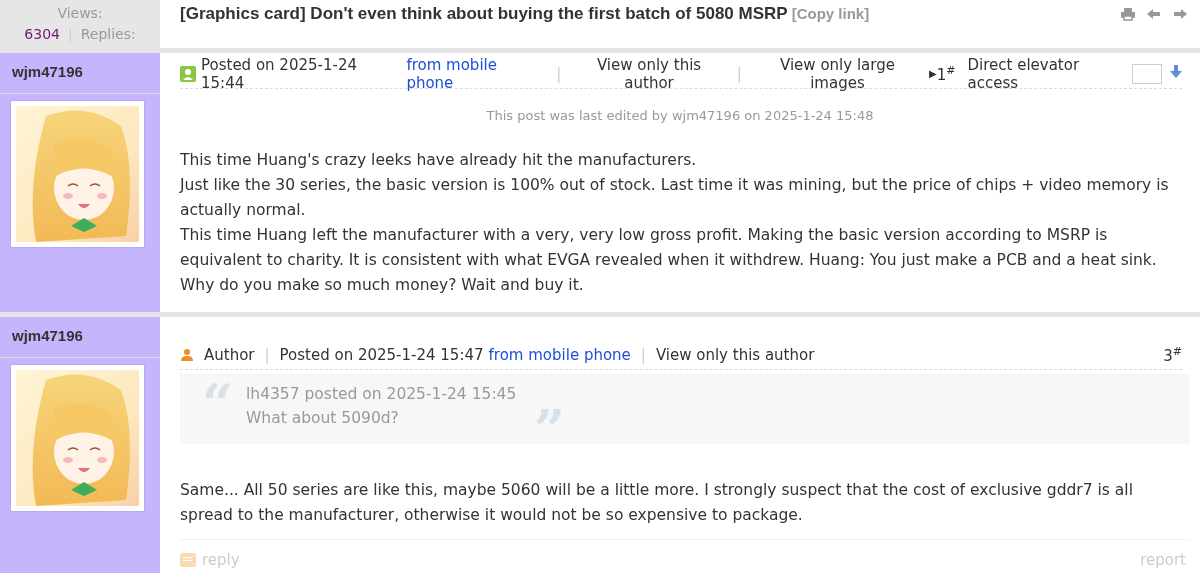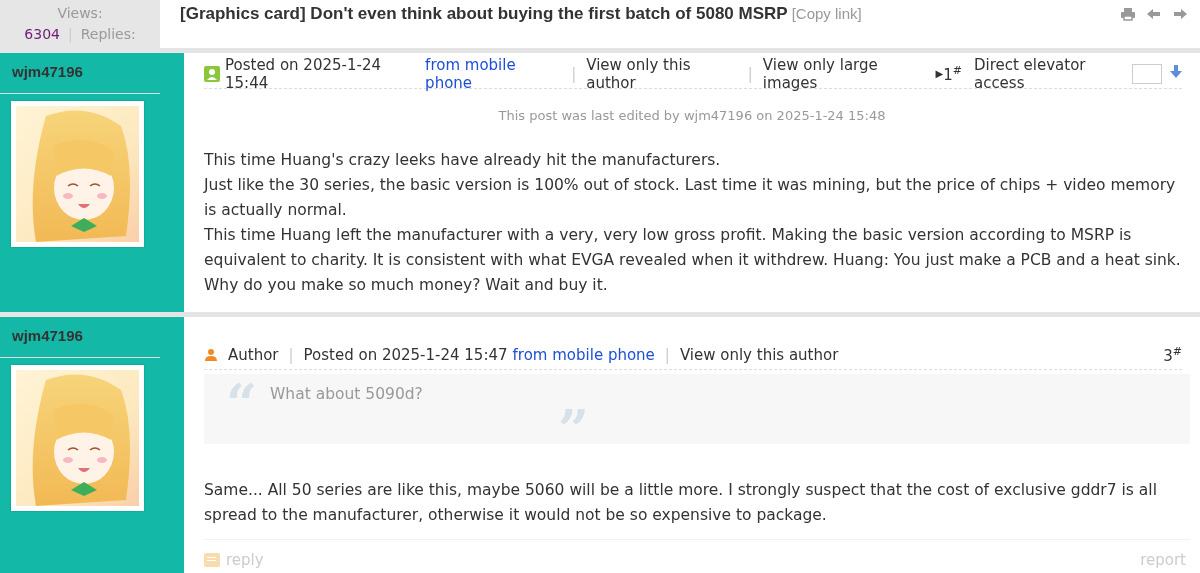--- a/index.html
+++ b/index.html
@@ -5,41 +5,41 @@
   * { box-sizing: border-box; margin: 0; padding: 0; }
   html, body { width: 1200px; height: 573px; overflow: hidden; background: #fff; }
   body { font-family: "DejaVu Sans", "Liberation Sans", sans-serif; color: #333; font-size: 15px; position: relative; }
 
   .header-row { position: absolute; left: 0; top: 0; width: 1200px; height: 48px; display: flex; }
   .header-left { width: 160px; height: 48px; background: #e6e6e6; padding: 3px 0 0 0; text-align: center; font-size: 14px; color: #999; line-height: 21px; }
   .header-left .num { color: #701a75; }
   .header-left .sep { color: #ccc; margin: 0 8px; }
   .header-right { flex: 1; height: 48px; padding: 2px 0 0 20px; position: relative; }
   .thread-title { font-family: "Liberation Sans", sans-serif; font-size: 17px; font-weight: bold; color: #333; line-height: 24px; }
-  .copy-link { font-weight: normal; font-size: 15px; color: #999; margin-left: 4px; cursor: pointer; }
+  .copy-link { font-weight: bold; font-size: 15px; color: #999; margin-left: 4px; cursor: pointer; }
   .header-icons { position: absolute; right: 12px; top: 6px; display: flex; gap: 10px; color: #999; font-size: 14px; }
   .header-icons span { display: inline-block; width: 16px; height: 16px; text-align: center; line-height: 16px; cursor: pointer; }
 
   .divider { position: absolute; left: 0; width: 1200px; height: 5px; background: #e6e6e6; }
   .divider .wh { position: absolute; left: 160px; right: 0; top: 0; height: 4px; background: #e4e4e4; }
 
   .post { position: absolute; left: 0; width: 1200px; display: flex; }
-  .post-left { width: 184px; background: #14b8a6; height: 100%; position: relative; }
+  .post-left { width: 160px; background: #c4b5fd; height: 100%; position: relative; }
   .post-right { flex: 1; position: relative; background: #fff; }
 
   .username { position: absolute; left: 12px; top: 10px; font-family: "Liberation Sans", sans-serif; font-weight: bold; font-size: 15px; color: #333; cursor: pointer; }
   .user-sep { position: absolute; left: 0; width: 160px; height: 1px; background: #ddd; }
 
   .avatar { position: absolute; left: 11px; width: 133px; background: #fff; padding: 5px; box-shadow: 0 0 2px rgba(0,0,0,0.2); cursor: pointer; }
   .avatar svg { display: block; }
 
   .meta-line { position: absolute; left: 20px; right: 18px; height: 30px; border-bottom: 1px dashed #ddd; font-size: 15px; color: #333; display: flex; align-items: center; }
   .meta-line .gray { color: #1d4ed8; margin-left: 5px; }
   .meta-line .pipe { color: #ccc; margin: 0 10px; }
-  .meta-line a { color: #333; text-decoration: none; cursor: pointer; }
+  .meta-line a { color: #333; text-decoration: none; cursor: pointer; text-align: center; }
   .meta-right { margin-left: auto; display: flex; align-items: center; }
   .floor { font-size: 15px; color: #333; }
   .floor sup { font-size: 11px; }
   .elevator { margin-left: 12px; }
   .elevator-input { width: 30px; height: 20px; border: 1px solid #ccc; margin-left: 2px; background: #fff; }
   .elev-go { color: #5b8fd6; margin-left: 8px; font-size: 14px; cursor: pointer; }
 
   .edited-note { position: absolute; left: 0; right: 0; text-align: center; font-size: 13px; color: #999; }
 
   .post-body { position: absolute; left: 20px; right: 10px; font-size: 15.5px; line-height: 25px; color: #333; }
@@ -211,20 +211,21 @@
       <span class="gray">from mobile phone</span>
       <span class="pipe">|</span>
       <a>View only this author</a>
       <div class="meta-right">
         <span class="floor"><span>3</span><sup>#</sup></span>
       </div>
     </div>
     <div class="quote" style="top:57px;">
       <span class="q-open">“</span>
       <div class="q-text">
+        <div>lh4357 posted on 2025-1-24 15:45</div>
         <div>What about 5090d?</div>
       </div>
       <span class="q-close">”</span>
     </div>
     <div class="post-body" style="top:161px;">
       <div>Same... All 50 series are like this, maybe 5060 will be a little more. I strongly suspect that the cost of exclusive gddr7 is all spread to the manufacturer, otherwise it would not be so expensive to package.</div>
     </div>
     <div class="reply-sep" style="top:222px;"></div>
     <div class="reply-btn" style="top:234px;">
       <span class="icon"></span>

